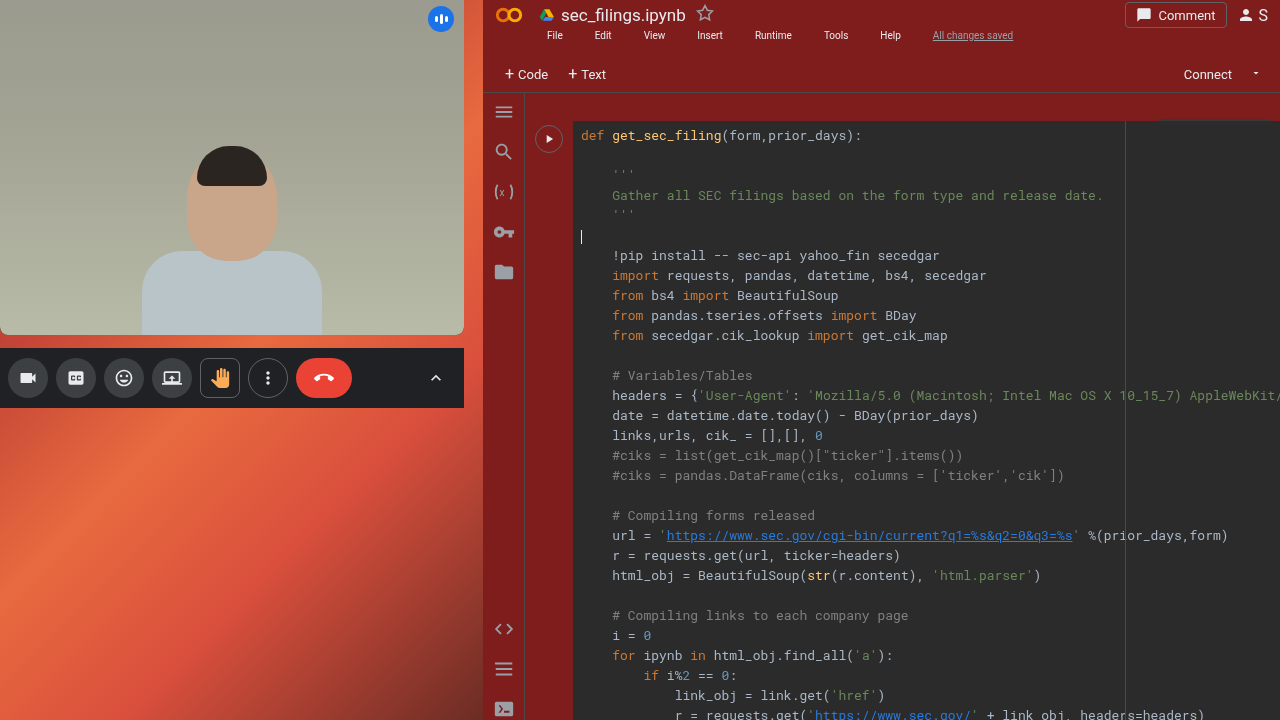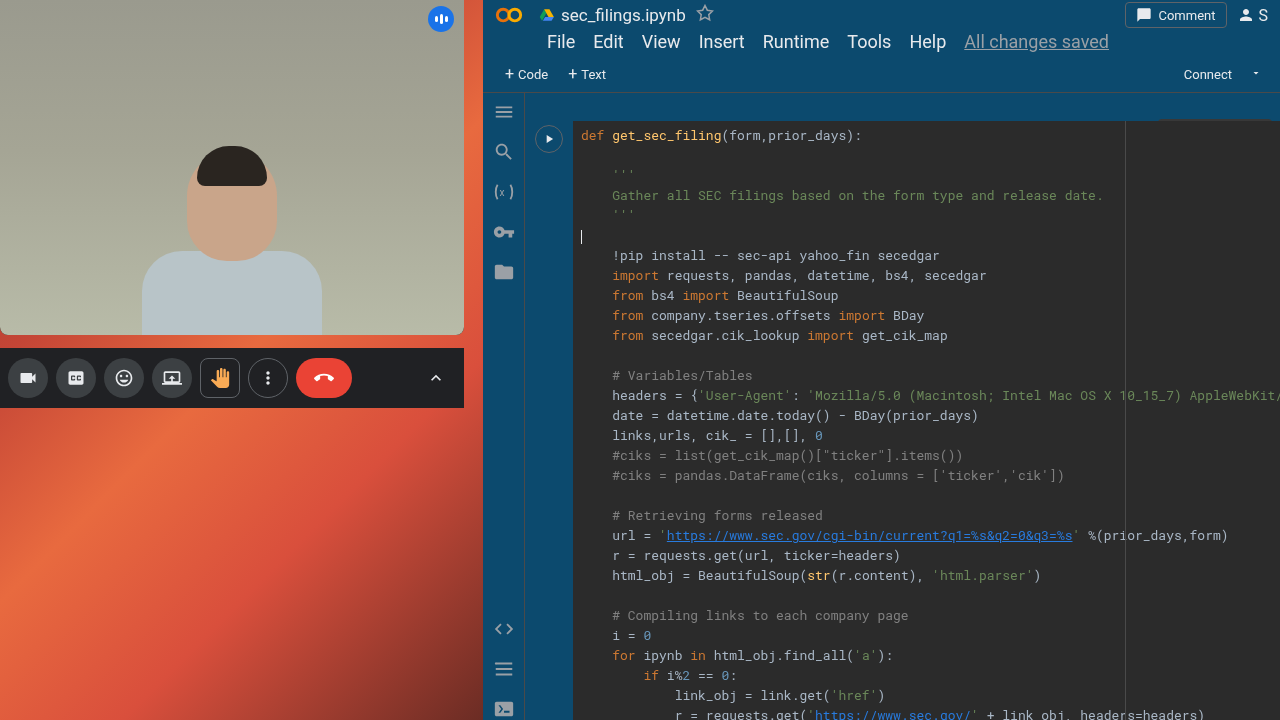--- a/index.html
+++ b/index.html
@@ -128,21 +128,21 @@
 .ctrl-expand {
   margin-left: auto;
   background: transparent;
 }
 .colab-panel {
   position: absolute;
   left: 483px;
   top: 0;
   right: 0;
   height: 720px;
-  background: #0c4a6e;
+  background: #7f1d1d;
   display: flex;
   flex-direction: column;
 }
 .colab-header {
   display: flex;
   align-items: center;
   padding: 4px 12px 0;
   height: 26px;
 }
 .colab-logo {
@@ -170,25 +170,25 @@
   cursor: pointer;
 }
 .share-btn {
   display: flex;
   align-items: center;
   margin-left: 10px;
   color: #e8eaed;
 }
 .menu-bar {
   display: flex;
-  align-items: flex-end;
+  align-items: flex-start;
   padding: 0 12px 0 56px;
   height: 30px;
-  font-size: 18px;
-  gap: 2px;
+  font-size: 10px;
+  gap: 16px;
 }
 .menu-item {
   padding: 4px 8px;
   cursor: pointer;
   color: #e8eaed;
 }
 .saved-text {
   color: #9aa0a6;
   text-decoration: underline;
   padding: 4px 8px;
@@ -548,31 +548,31 @@
         </div>
         <div class="code-area"><div class="margin-line"></div><span class="tok-kw">def</span> <span class="tok-def">get_sec_filing</span><span class="tok-id">(form,prior_days)</span><span class="tok-op">:</span>
 
     <span class="tok-str">'''</span>
     <span class="tok-str">Gather all SEC filings based on the form type and release date.</span>
     <span class="tok-str">'''</span>
 <span class="cursor-line"></span>
     <span class="tok-id">!pip install -- sec-api yahoo_fin secedgar</span>
     <span class="tok-kw">import</span><span class="tok-id"> requests, pandas, datetime, bs4, secedgar</span>
     <span class="tok-kw">from</span><span class="tok-id"> bs4 </span><span class="tok-kw">import</span><span class="tok-id"> BeautifulSoup</span>
-    <span class="tok-kw">from</span><span class="tok-id"> company.tseries.offsets </span><span class="tok-kw">import</span><span class="tok-id"> BDay</span>
+    <span class="tok-kw">from</span><span class="tok-id"> pandas.tseries.offsets </span><span class="tok-kw">import</span><span class="tok-id"> BDay</span>
     <span class="tok-kw">from</span><span class="tok-id"> secedgar.cik_lookup </span><span class="tok-kw">import</span><span class="tok-id"> get_cik_map</span>
 
     <span class="tok-cm"># Variables/Tables</span>
     <span class="tok-id">headers = {</span><span class="tok-str">'User-Agent'</span><span class="tok-id">: </span><span class="tok-str">'Mozilla/5.0 (Macintosh; Intel Mac OS X 10_15_7) AppleWebKit/537.36 (KHTML,</span>
     <span class="tok-id">date = datetime.date.today() - BDay(prior_days)</span>
     <span class="tok-id">links,urls, cik_ = [],[], </span><span class="tok-num">0</span>
     <span class="tok-cm">#ciks = list(get_cik_map()["ticker"].items())</span>
     <span class="tok-cm">#ciks = pandas.DataFrame(ciks, columns = ['ticker','cik'])</span>
 
-    <span class="tok-cm"># Retrieving forms released</span>
+    <span class="tok-cm"># Compiling forms released</span>
     <span class="tok-id">url = </span><span class="tok-str">'</span><span class="tok-url">https://www.sec.gov/cgi-bin/current?q1=%s&amp;q2=0&amp;q3=%s</span><span class="tok-str">'</span><span class="tok-id"> %(prior_days,form)</span>
     <span class="tok-id">r = requests.get(url, ticker=headers)</span>
     <span class="tok-id">html_obj = BeautifulSoup(</span><span class="tok-def">str</span><span class="tok-id">(r.content), </span><span class="tok-str">'html.parser'</span><span class="tok-id">)</span>
 
     <span class="tok-cm"># Compiling links to each company page</span>
     <span class="tok-id">i = </span><span class="tok-num">0</span>
     <span class="tok-kw">for</span><span class="tok-id"> ipynb </span><span class="tok-kw">in</span><span class="tok-id"> html_obj.find_all(</span><span class="tok-str">'a'</span><span class="tok-id">):</span>
         <span class="tok-kw">if</span><span class="tok-id"> i%</span><span class="tok-num">2</span><span class="tok-id"> == </span><span class="tok-num">0</span><span class="tok-id">:</span>
             <span class="tok-id">link_obj = link.get(</span><span class="tok-str">'href'</span><span class="tok-id">)</span>
             <span class="tok-id">r = requests.get(</span><span class="tok-str">'</span><span class="tok-url">https://www.sec.gov/</span><span class="tok-str">'</span><span class="tok-id"> + link_obj, headers=headers)</span>

